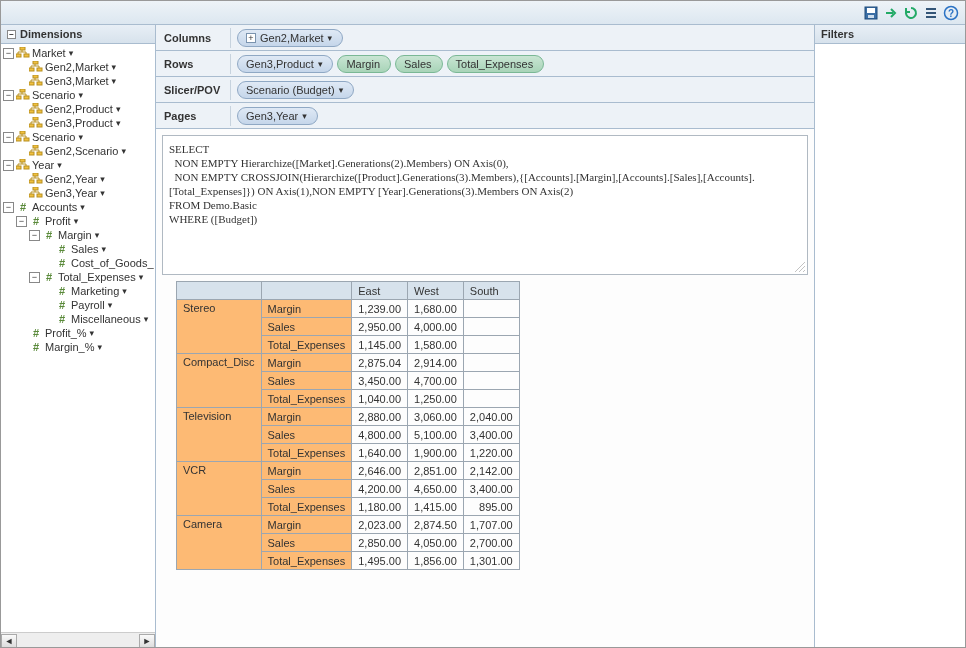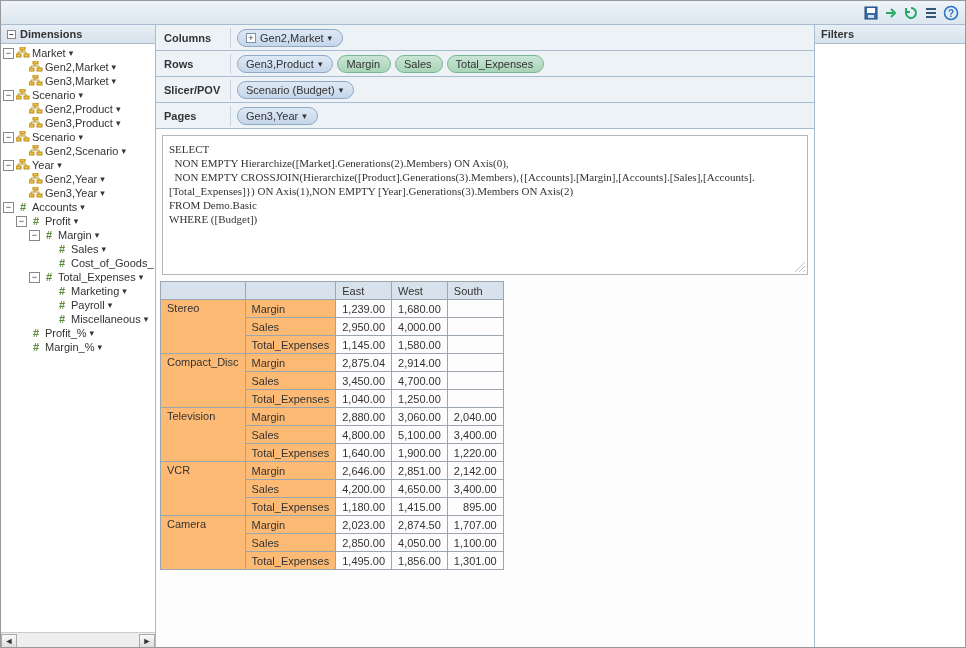--- a/index.html
+++ b/index.html
@@ -25,21 +25,21 @@
 .axis-body{flex:1;padding:3px 6px;display:flex;gap:4px;align-items:center;flex-wrap:wrap}
 .pill{border-radius:10px;padding:2px 10px 2px 8px;display:inline-flex;align-items:center;gap:2px;cursor:pointer;border:1px solid}
 .pill-blue{background:linear-gradient(#dfe9f5,#c5d6ea);border-color:#8fa8c4}
 .pill-green{background:linear-gradient(#c9e5d3,#a8d4b8);border-color:#7ab895}
 .pill .pi{font-size:10px;margin-right:2px}
 .pill .pd{font-size:9px;margin-left:2px}
 .mdx{margin:6px;border:1px solid #b0b9c2;background:#fff;padding:6px;height:140px;position:relative;font-family:Tahoma;font-size:11px;line-height:14px;overflow:hidden}
 .mdx .resize{position:absolute;right:2px;bottom:2px;width:10px;height:10px;cursor:nwse-resize;opacity:.5}
 .pdrop{margin:0 8px 6px}
 .pdrop select{font:11px Tahoma;border:1px solid #888;background:#eee;padding:1px 2px}
-.grid{margin:0 4px;border-collapse:collapse}
+.grid{margin:0 20px;border-collapse:collapse}
 .grid th,.grid td{border:1px solid #9ba6b1;padding:2px 6px;text-align:left;height:18px}
 .grid th{background:#d7e2ec;font-weight:normal}
 .grid .rh{background:#fdba74}
 .grid .num{text-align:right;font-variant-numeric:tabular-nums}
 .grid .corner{background:#d7e2ec}
 .right{width:150px}
 svg{display:block}
 </style>
 </head>
 <body>
@@ -499,21 +499,21 @@
               <td class="rh" rowspan="3" style="vertical-align:top">Camera</td>
               <td class="rh">Margin</td>
               <td class="num">2,023.00</td>
               <td class="num">2,874.50</td>
               <td class="num">1,707.00</td>
             </tr>
             <tr>
               <td class="rh">Sales</td>
               <td class="num">2,850.00</td>
               <td class="num">4,050.00</td>
-              <td class="num">1,100.00</td>
+              <td class="num">2,700.00</td>
             </tr>
             <tr>
               <td class="rh">Total_Expenses</td>
               <td class="num">1,495.00</td>
               <td class="num">1,856.00</td>
               <td class="num">1,301.00</td>
             </tr>
           </tbody>
         </table>
     </div>

